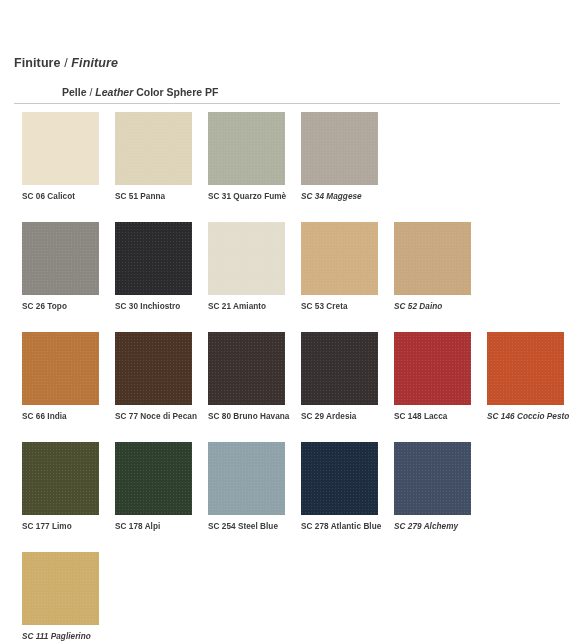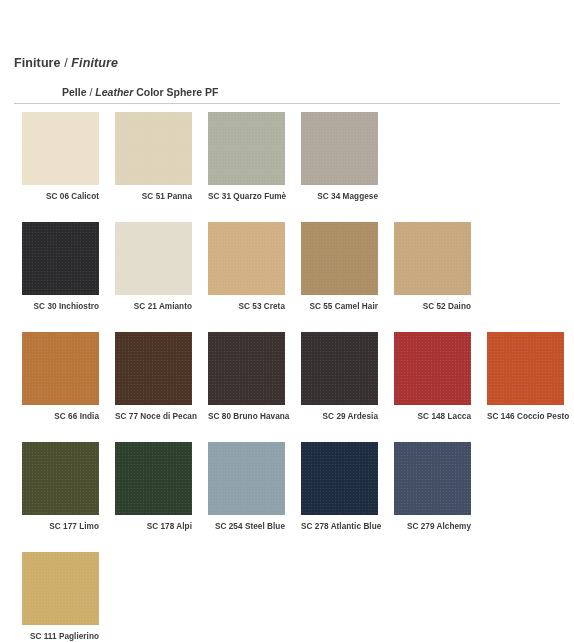--- a/index.html
+++ b/index.html
@@ -80,20 +80,21 @@
   .row {
     display: flex;
     margin-bottom: 20px;
   }
   .cell {
     width: 77px;
     margin-right: 16px;
   }
   .cell:last-child {
     margin-right: 16px;
+    font-style: italic;
   }
   .swatch {
     width: 77px;
     height: 73px;
     display: block;
     position: relative;
     background-repeat: repeat;
   }
   
   .swatch::after {
@@ -108,21 +109,20 @@
     pointer-events: none;
   }
   .swatch-label {
     margin-top: 6px;
     font-size: 8.2px;
     font-weight: bold;
     color: #3b3b3b;
     line-height: 11px;
     white-space: nowrap;
     letter-spacing: 0.05px;
-    text-align: right;
   }
 </style>
 </head>
 <body>
 
 <div class="page">
 
   <div class="section-title">
     <span>Finiture</span><span class="sep"> / </span><span class="it">Finiture</span>
   </div>
@@ -147,36 +147,36 @@
           <div class="swatch" style="background-color: rgb(176, 178, 161);"></div>
           <div class="swatch-label">SC 31 Quarzo Fumè</div>
         </div>
         <div class="cell">
           <div class="swatch" style="background-color: rgb(176, 168, 156);"></div>
           <div class="swatch-label">SC 34 Maggese</div>
         </div>
       </div>
       <div class="row">
         <div class="cell">
+          <div class="swatch" style="background-color: rgb(139, 135, 129);"></div>
+          <div class="swatch-label">SC 26 Topo</div>
+        </div>
+        <div class="cell">
           <div class="swatch" style="background-color: rgb(43, 43, 45);"></div>
           <div class="swatch-label">SC 30 Inchiostro</div>
         </div>
         <div class="cell">
           <div class="swatch" style="background-color: rgb(227, 221, 205);"></div>
           <div class="swatch-label">SC 21 Amianto</div>
         </div>
         <div class="cell">
           <div class="swatch" style="background-color: rgb(209, 177, 132);"></div>
           <div class="swatch-label">SC 53 Creta</div>
         </div>
         <div class="cell">
-          <div class="swatch" style="background-color: rgb(172, 143, 100);"></div>
-          <div class="swatch-label">SC 55 Camel Hair</div>
-        </div>
-        <div class="cell">
           <div class="swatch" style="background-color: rgb(200, 168, 126);"></div>
           <div class="swatch-label">SC 52 Daino</div>
         </div>
       </div>
       <div class="row">
         <div class="cell">
           <div class="swatch" style="background-color: rgb(185, 118, 58);"></div>
           <div class="swatch-label">SC 66 India</div>
         </div>
         <div class="cell">

